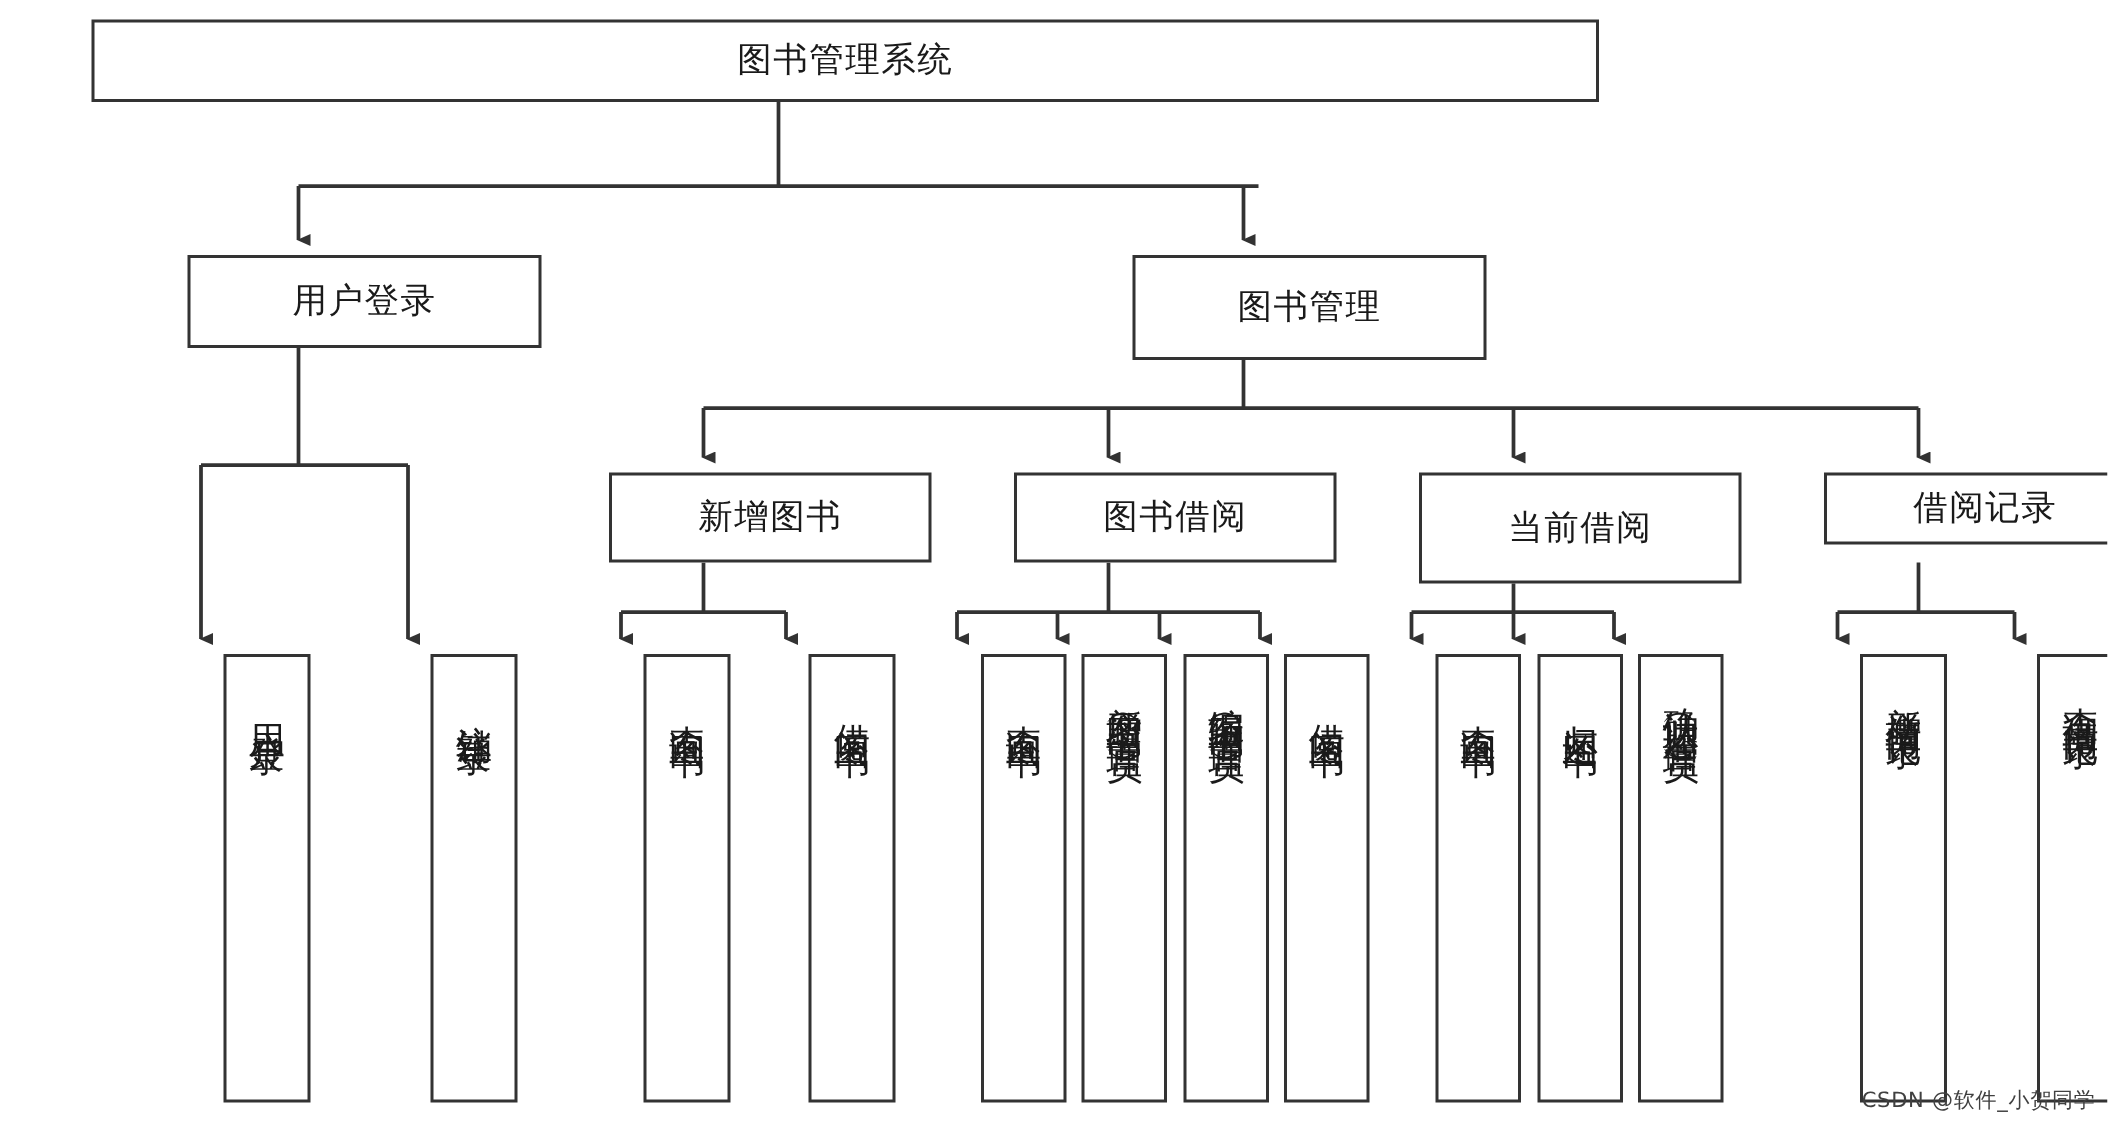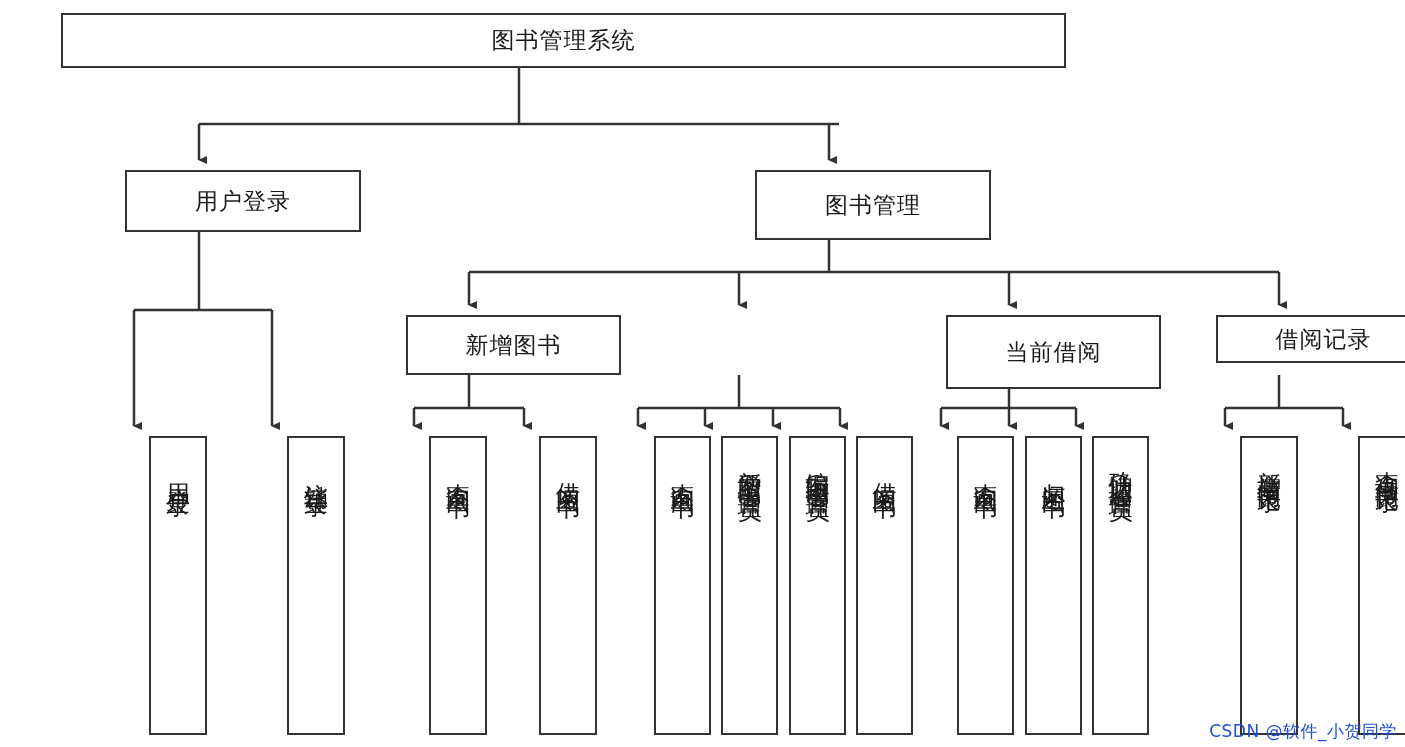--- a/index.html
+++ b/index.html
@@ -55,22 +55,22 @@
     line-height: 1.0;
     text-align: left;
   }
   .node.vert.pad-lg {
     padding-top: 26px;
   }
   #watermark {
     position: absolute;
     right: 8px;
     bottom: 4px;
-    font-size: 17px;
-    color: #1d4ed8;
+    font-size: 14px;
+    color: #404040;
     letter-spacing: 0.5px;
     z-index: 3;
     white-space: nowrap;
   }
 </style>
 </head>
 <body>
 
 <div id="canvas">
 
@@ -131,20 +131,23 @@
   <div class="node horiz" style="left:81px; top:170px; width:236px; height:62px;">
     <span class="label">用户登录</span>
   </div>
   <div class="node horiz" style="left:711px; top:170px; width:236px; height:70px;">
     <span class="label">图书管理</span>
   </div>
 
   <div class="node horiz" style="left:362px; top:315px; width:215px; height:60px;">
     <span class="label">新增图书</span>
   </div>
+  <div class="node horiz" style="left:632px; top:315px; width:215px; height:60px;">
+    <span class="label">图书借阅</span>
+  </div>
   <div class="node horiz" style="left:902px; top:315px; width:215px; height:74px;">
     <span class="label">当前借阅</span>
   </div>
   <div class="node horiz" style="left:1172px; top:315px; width:215px; height:48px;">
     <span class="label">借阅记录</span>
   </div>
 
   <div class="node vert pad-lg" style="left:105px; top:436px; width:58px; height:299px;">
     <span class="label">用户登录</span>
   </div>

